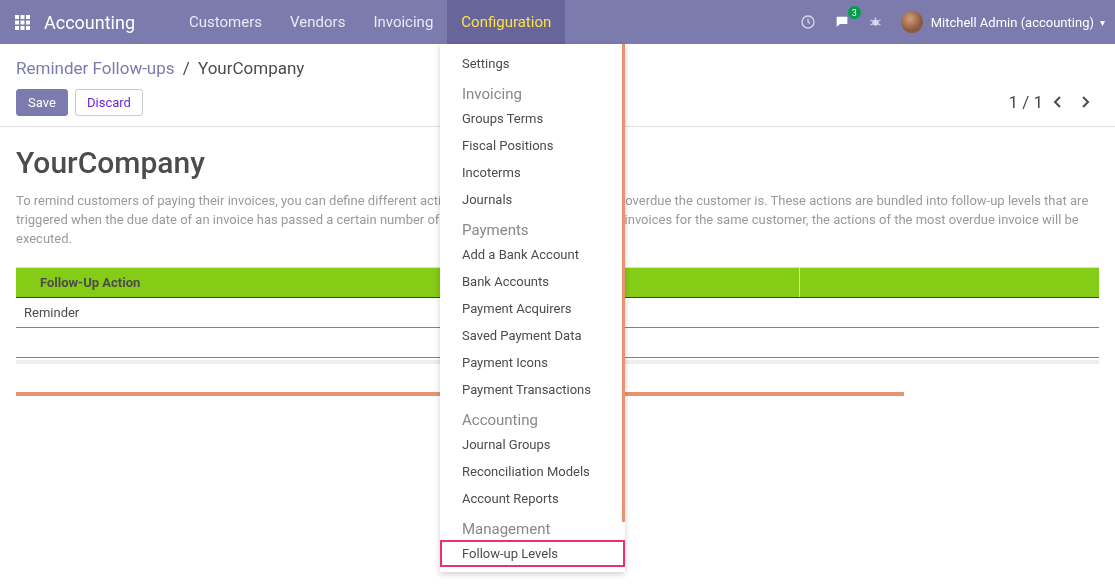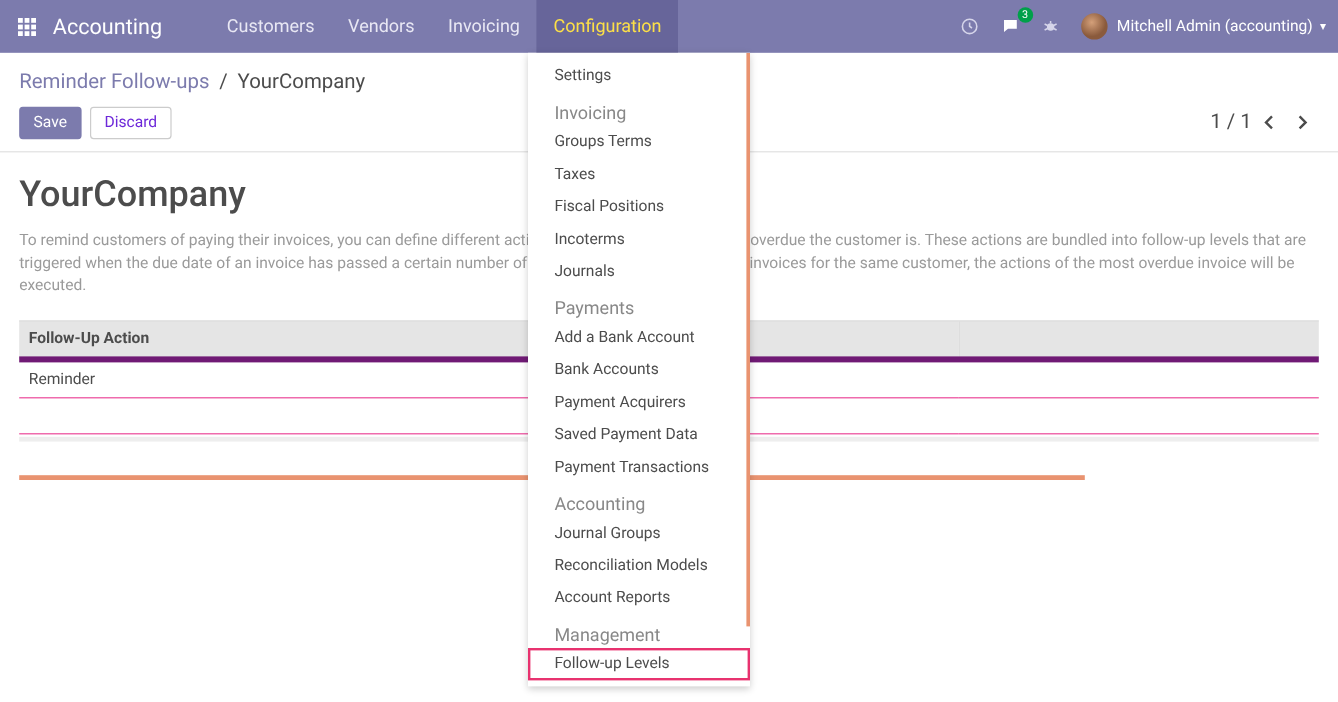--- a/index.html
+++ b/index.html
@@ -38,21 +38,21 @@
 .btn { padding:5px 11px; font-size:13px; border-radius:3px; cursor:pointer; border:1px solid #ccc; background:#fff; color:#6d28d9; }
 .btn-primary { background:#7c7bad; border-color:#7c7bad; color:#fff; margin-right:4px; }
 .pager { display:flex; align-items:center; color:#4c4c4c; font-size:17px; }
 .pager-arrow { width:28px; height:28px; display:flex; align-items:center; justify-content:center; color:#4c4c4c; cursor:pointer; font-size:16px; }
 
 
 .content { padding:18px 16px; }
 h1.title { font-size:30px; font-weight:500; color:#4c4c4c; margin-bottom:12px; }
 .help { color:#9a9a9a; font-size:13px; line-height:1.45; margin-bottom:18px; }
 table.grid { width:100%; border-collapse:collapse; }
-table.grid th { text-align:left; background:#e5e5e5; border-top:1px solid #ddd; border-bottom:5px solid #701a75; padding:7px 8px; font-weight:700; font-size:13px; }
+table.grid th { text-align:left; background:#84cc16; border-top:1px solid #ddd; border-bottom:1px solid #701a75; padding:7px 24px; font-weight:700; font-size:13px; }
 table.grid th.col2 { width:300px; border-left:1px solid #ddd; }
 table.grid td { padding:7px 8px; border-bottom:1px solid #ec4899; font-size:13px; }
 .empty-row { height:30px; }
 .orange-bar { height:4px; background:#e99370; margin-top:28px; width:82%; }
 .grey-bar { height:4px; background:#eee; margin-top:2px; margin-bottom:2px; }
 </style>
 </head>
 <body>
 
 <div class="topnav">
@@ -106,30 +106,30 @@
     </div>
   </div>
 </div>
 
 <div class="dropdown">
   <div class="dd-scroll"></div>
   <div class="dd-item root">Settings</div>
 
   <div class="dd-header">Invoicing</div>
   <div class="dd-item">Groups Terms</div>
-  <div class="dd-item">Taxes</div>
   <div class="dd-item">Fiscal Positions</div>
   <div class="dd-item">Incoterms</div>
   <div class="dd-item">Journals</div>
 
   <div class="dd-header">Payments</div>
   <div class="dd-item">Add a Bank Account</div>
   <div class="dd-item">Bank Accounts</div>
   <div class="dd-item">Payment Acquirers</div>
   <div class="dd-item">Saved Payment Data</div>
+  <div class="dd-item">Payment Icons</div>
   <div class="dd-item">Payment Transactions</div>
 
   <div class="dd-header">Accounting</div>
   <div class="dd-item">Journal Groups</div>
   <div class="dd-item">Reconciliation Models</div>
   <div class="dd-item">Account Reports</div>
 
   <div class="dd-header">Management</div>
   <div class="dd-item highlighted">Follow-up Levels</div>
 

